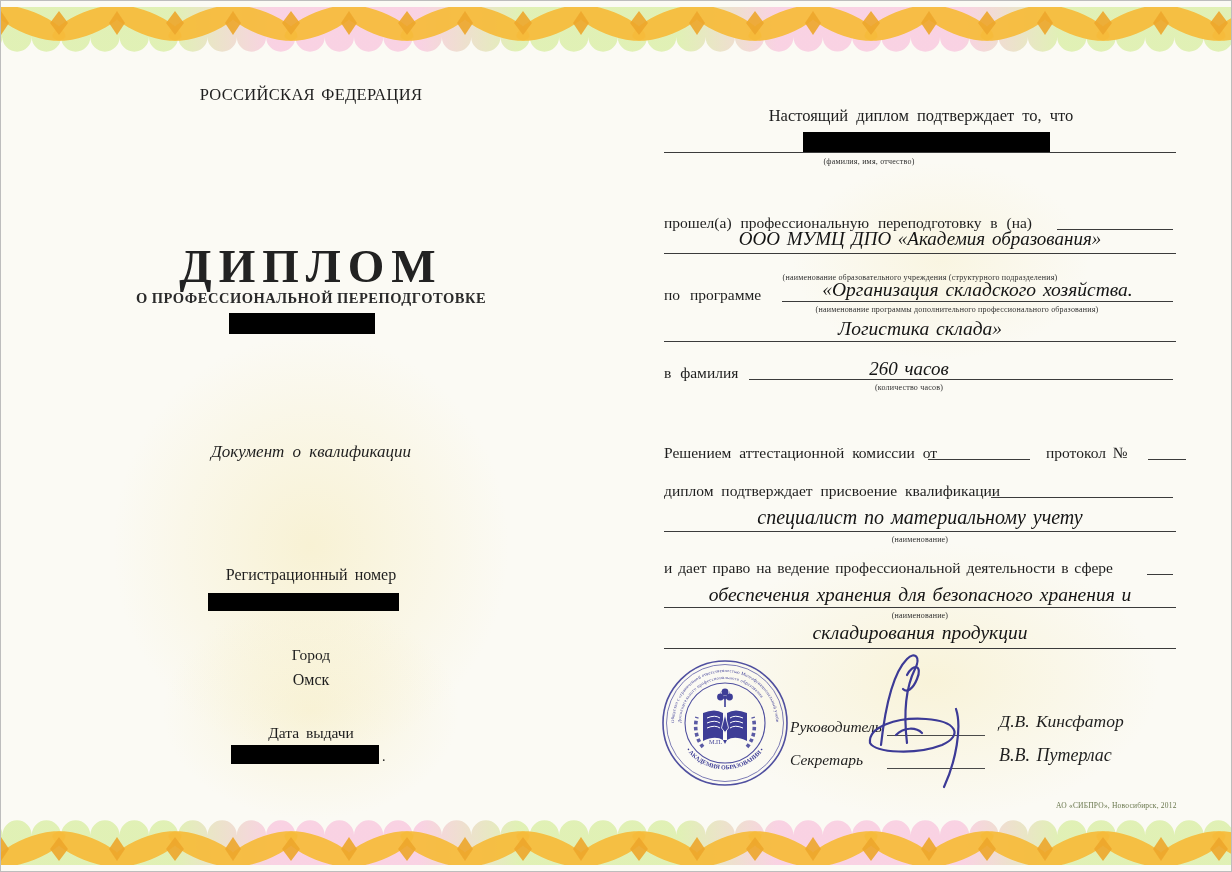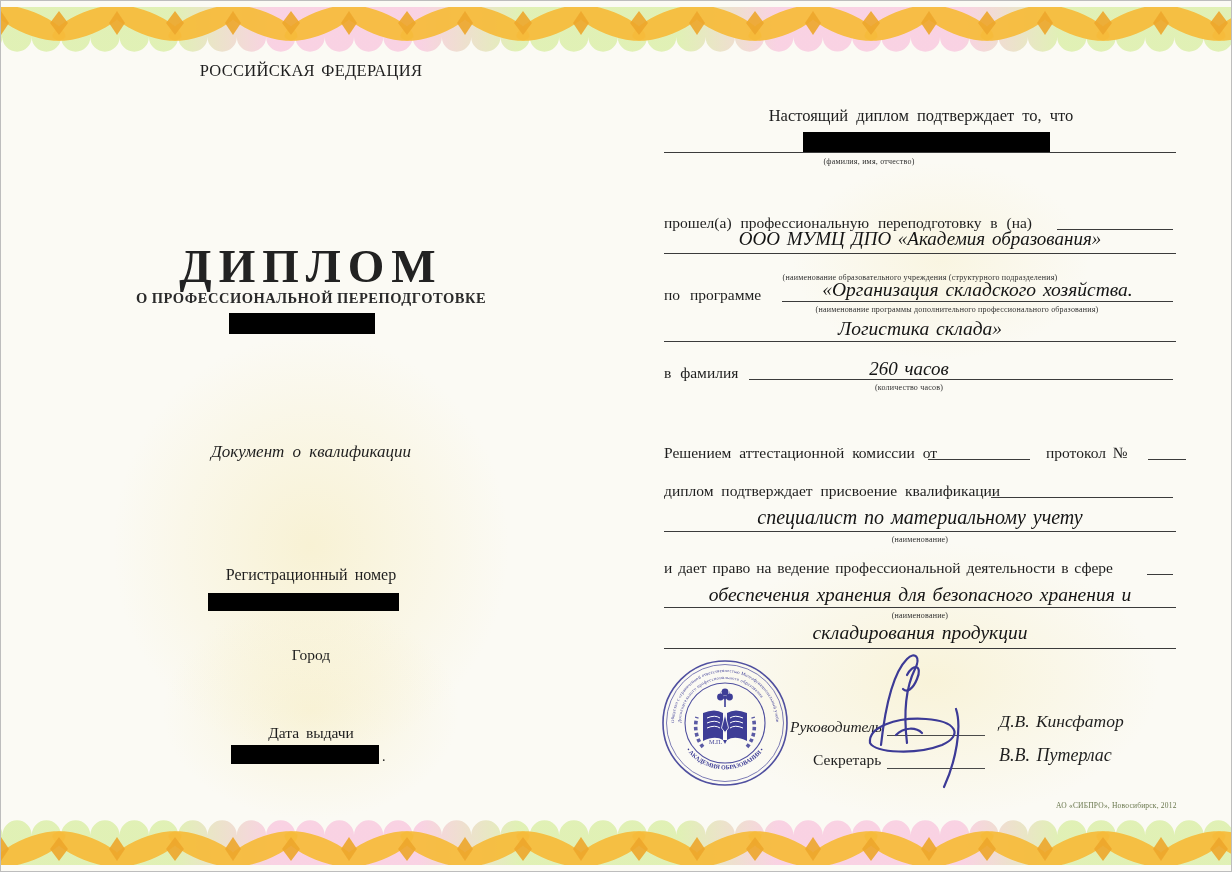--- a/index.html
+++ b/index.html
@@ -54,34 +54,35 @@
   <svg class="abs z1" style="left:0;bottom:0;transform:scaleY(-1);" width="1232" height="62" viewBox="0 0 1232 62">
     <path class="band-path" fill="url(#tintGrad)" opacity="0.95" d="M0,6 H1232 V36 A14.65,14.65 0 0 1 1202.7,36 A14.65,14.65 0 0 1 1173.4,36 A14.65,14.65 0 0 1 1144.1,36 A14.65,14.65 0 0 1 1114.8,36 A14.65,14.65 0 0 1 1085.5,36 A14.65,14.65 0 0 1 1056.2,36 A14.65,14.65 0 0 1 1026.9,36 A14.65,14.65 0 0 1 997.6,36 A14.65,14.65 0 0 1 968.3,36 A14.65,14.65 0 0 1 939.0,36 A14.65,14.65 0 0 1 909.7,36 A14.65,14.65 0 0 1 880.4,36 A14.65,14.65 0 0 1 851.1,36 A14.65,14.65 0 0 1 821.8,36 A14.65,14.65 0 0 1 792.5,36 A14.65,14.65 0 0 1 763.2,36 A14.65,14.65 0 0 1 733.9,36 A14.65,14.65 0 0 1 704.6,36 A14.65,14.65 0 0 1 675.3,36 A14.65,14.65 0 0 1 646.0,36 A14.65,14.65 0 0 1 616.7,36 A14.65,14.65 0 0 1 587.4,36 A14.65,14.65 0 0 1 558.1,36 A14.65,14.65 0 0 1 528.8,36 A14.65,14.65 0 0 1 499.5,36 A14.65,14.65 0 0 1 470.2,36 A14.65,14.65 0 0 1 440.9,36 A14.65,14.65 0 0 1 411.6,36 A14.65,14.65 0 0 1 382.3,36 A14.65,14.65 0 0 1 353.0,36 A14.65,14.65 0 0 1 323.7,36 A14.65,14.65 0 0 1 294.4,36 A14.65,14.65 0 0 1 265.1,36 A14.65,14.65 0 0 1 235.8,36 A14.65,14.65 0 0 1 206.5,36 A14.65,14.65 0 0 1 177.2,36 A14.65,14.65 0 0 1 147.9,36 A14.65,14.65 0 0 1 118.6,36 A14.65,14.65 0 0 1 89.3,36 A14.65,14.65 0 0 1 60.0,36 A14.65,14.65 0 0 1 30.7,36 A14.65,14.65 0 0 1 1.4,36 A14.65,14.65 0 0 1 -27.9,36 Z"></path>
     <rect x="0" y="6" width="1232" height="38" fill="url(#braidPat)"></rect>
   </svg>
 
   <div class="abs wm z1" style="left:110px;top:330px;width:400px;height:430px;background:radial-gradient(ellipse,rgba(243,228,160,.38),transparent 70%);"></div>
   <div class="abs wm z1" style="left:160px;top:600px;width:300px;height:220px;background:radial-gradient(ellipse,rgba(243,228,160,.30),transparent 70%);"></div>
   <div class="abs wm z1" style="left:700px;top:540px;width:460px;height:280px;background:radial-gradient(ellipse,rgba(243,228,160,.32),transparent 70%);"></div>
   <div class="abs wm z1" style="left:790px;top:160px;width:300px;height:200px;background:radial-gradient(ellipse,rgba(243,228,160,.22),transparent 70%);"></div>
 
-  <div class="abs ctr z2" style="left:60px;top:60px;width:500px;font-size:16.5px;letter-spacing:.3px;word-spacing:2px;">РОССИЙСКАЯ ФЕДЕРАЦИЯ</div>
+  <div class="abs ctr z2" style="left:60px;top:84px;width:500px;font-size:16.5px;letter-spacing:.3px;word-spacing:2px;">РОССИЙСКАЯ ФЕДЕРАЦИЯ</div>
 
 
   <div class="abs ctr z2" style="left:60px;top:238px;width:500px;font-size:47px;font-weight:bold;letter-spacing:7px;color:#222;">ДИПЛОМ</div>
   <div class="abs ctr z2" style="left:60px;top:289px;width:500px;font-size:14.5px;font-weight:bold;letter-spacing:.5px;color:#2a2a2a;">О ПРОФЕССИОНАЛЬНОЙ ПЕРЕПОДГОТОВКЕ</div>
 
   <div class="abs redact z2" style="left:228px;top:312px;width:146px;height:21px;"></div>
 
   <div class="abs ctr z2" style="left:60px;top:441px;width:500px;font-style:italic;font-size:17px;word-spacing:4px;">Документ о квалификации</div>
 
   <div class="abs ctr z2" style="left:60px;top:565px;width:500px;font-size:16px;word-spacing:3px;">Регистрационный номер</div>
   <div class="abs redact z2" style="left:207px;top:592px;width:191px;height:18px;"></div>
 
   <div class="abs ctr z2" style="left:60px;top:645px;width:500px;font-size:15.5px;">Город</div>
+  <div class="abs ctr z2" style="left:60px;top:670px;width:500px;font-size:16px;">Омск</div>
 
   <div class="abs ctr z2" style="left:60px;top:723px;width:500px;font-size:15.5px;word-spacing:3px;">Дата выдачи</div>
   <div class="abs redact z2" style="left:230px;top:744px;width:148px;height:19px;"></div>
   <div class="abs z2" style="left:381px;top:748px;font-size:14px;">.</div>
 
   <div class="abs ctr z2 body-txt" style="left:665px;top:105px;width:510px;font-size:16.5px;">Настоящий диплом подтверждает то, что</div>
   <div class="abs redact z3" style="left:802px;top:131px;width:247px;height:20px;"></div>
   <div class="abs rule z2" style="left:663px;top:151px;width:512px;"></div>
   <div class="abs ctr z2 caption" style="left:663px;top:156px;width:410px;">(фамилия, имя, отчество)</div>
 
@@ -170,21 +171,21 @@
       <path d="M44 90 C37 82 35 70 38 60"></path>
       <path d="M88 90 C95 82 97 70 94 60"></path>
     </g>
     <text x="50" y="87" font-size="6.2" fill="#2e2e8f">М.П.</text>
   </svg>
 
   <div class="abs z2" style="left:789px;top:717px;font-style:italic;font-size:15.5px;">Руководитель</div>
   <div class="abs thinrule z2" style="left:886px;top:734px;width:98px;"></div>
   <div class="abs z2" style="left:998px;top:710px;font-style:italic;font-size:17.5px;word-spacing:2px;">Д.В. Кинсфатор</div>
 
-  <div class="abs z2" style="left:789px;top:750px;font-size:15.5px;margin-left:23px;">Секретарь</div>
+  <div class="abs z2" style="left:789px;top:750px;font-style:italic;font-size:15.5px;">Секретарь</div>
   <div class="abs thinrule z2" style="left:886px;top:767px;width:98px;"></div>
   <div class="abs z2" style="left:998px;top:744px;font-style:italic;font-size:18px;word-spacing:2px;">В.В. Путерлас</div>
 
   <svg class="abs z3" style="left:850px;top:648px;" width="110" height="100" viewBox="0 0 110 100">
     <g fill="none" stroke-width="2.2" stroke-linecap="round" stroke="#3c3a96">
       <path d="M30,96 C34,60 42,24 56,10 C64,2 70,8 64,20 C56,36 52,60 56,94"></path>
       <path d="M56,26 C62,14 72,16 66,30 C62,40 56,44 52,40"></path>
     </g>
   </svg>
   <svg class="abs z3" style="left:855px;top:700px;" width="130" height="95" viewBox="0 0 130 95">

